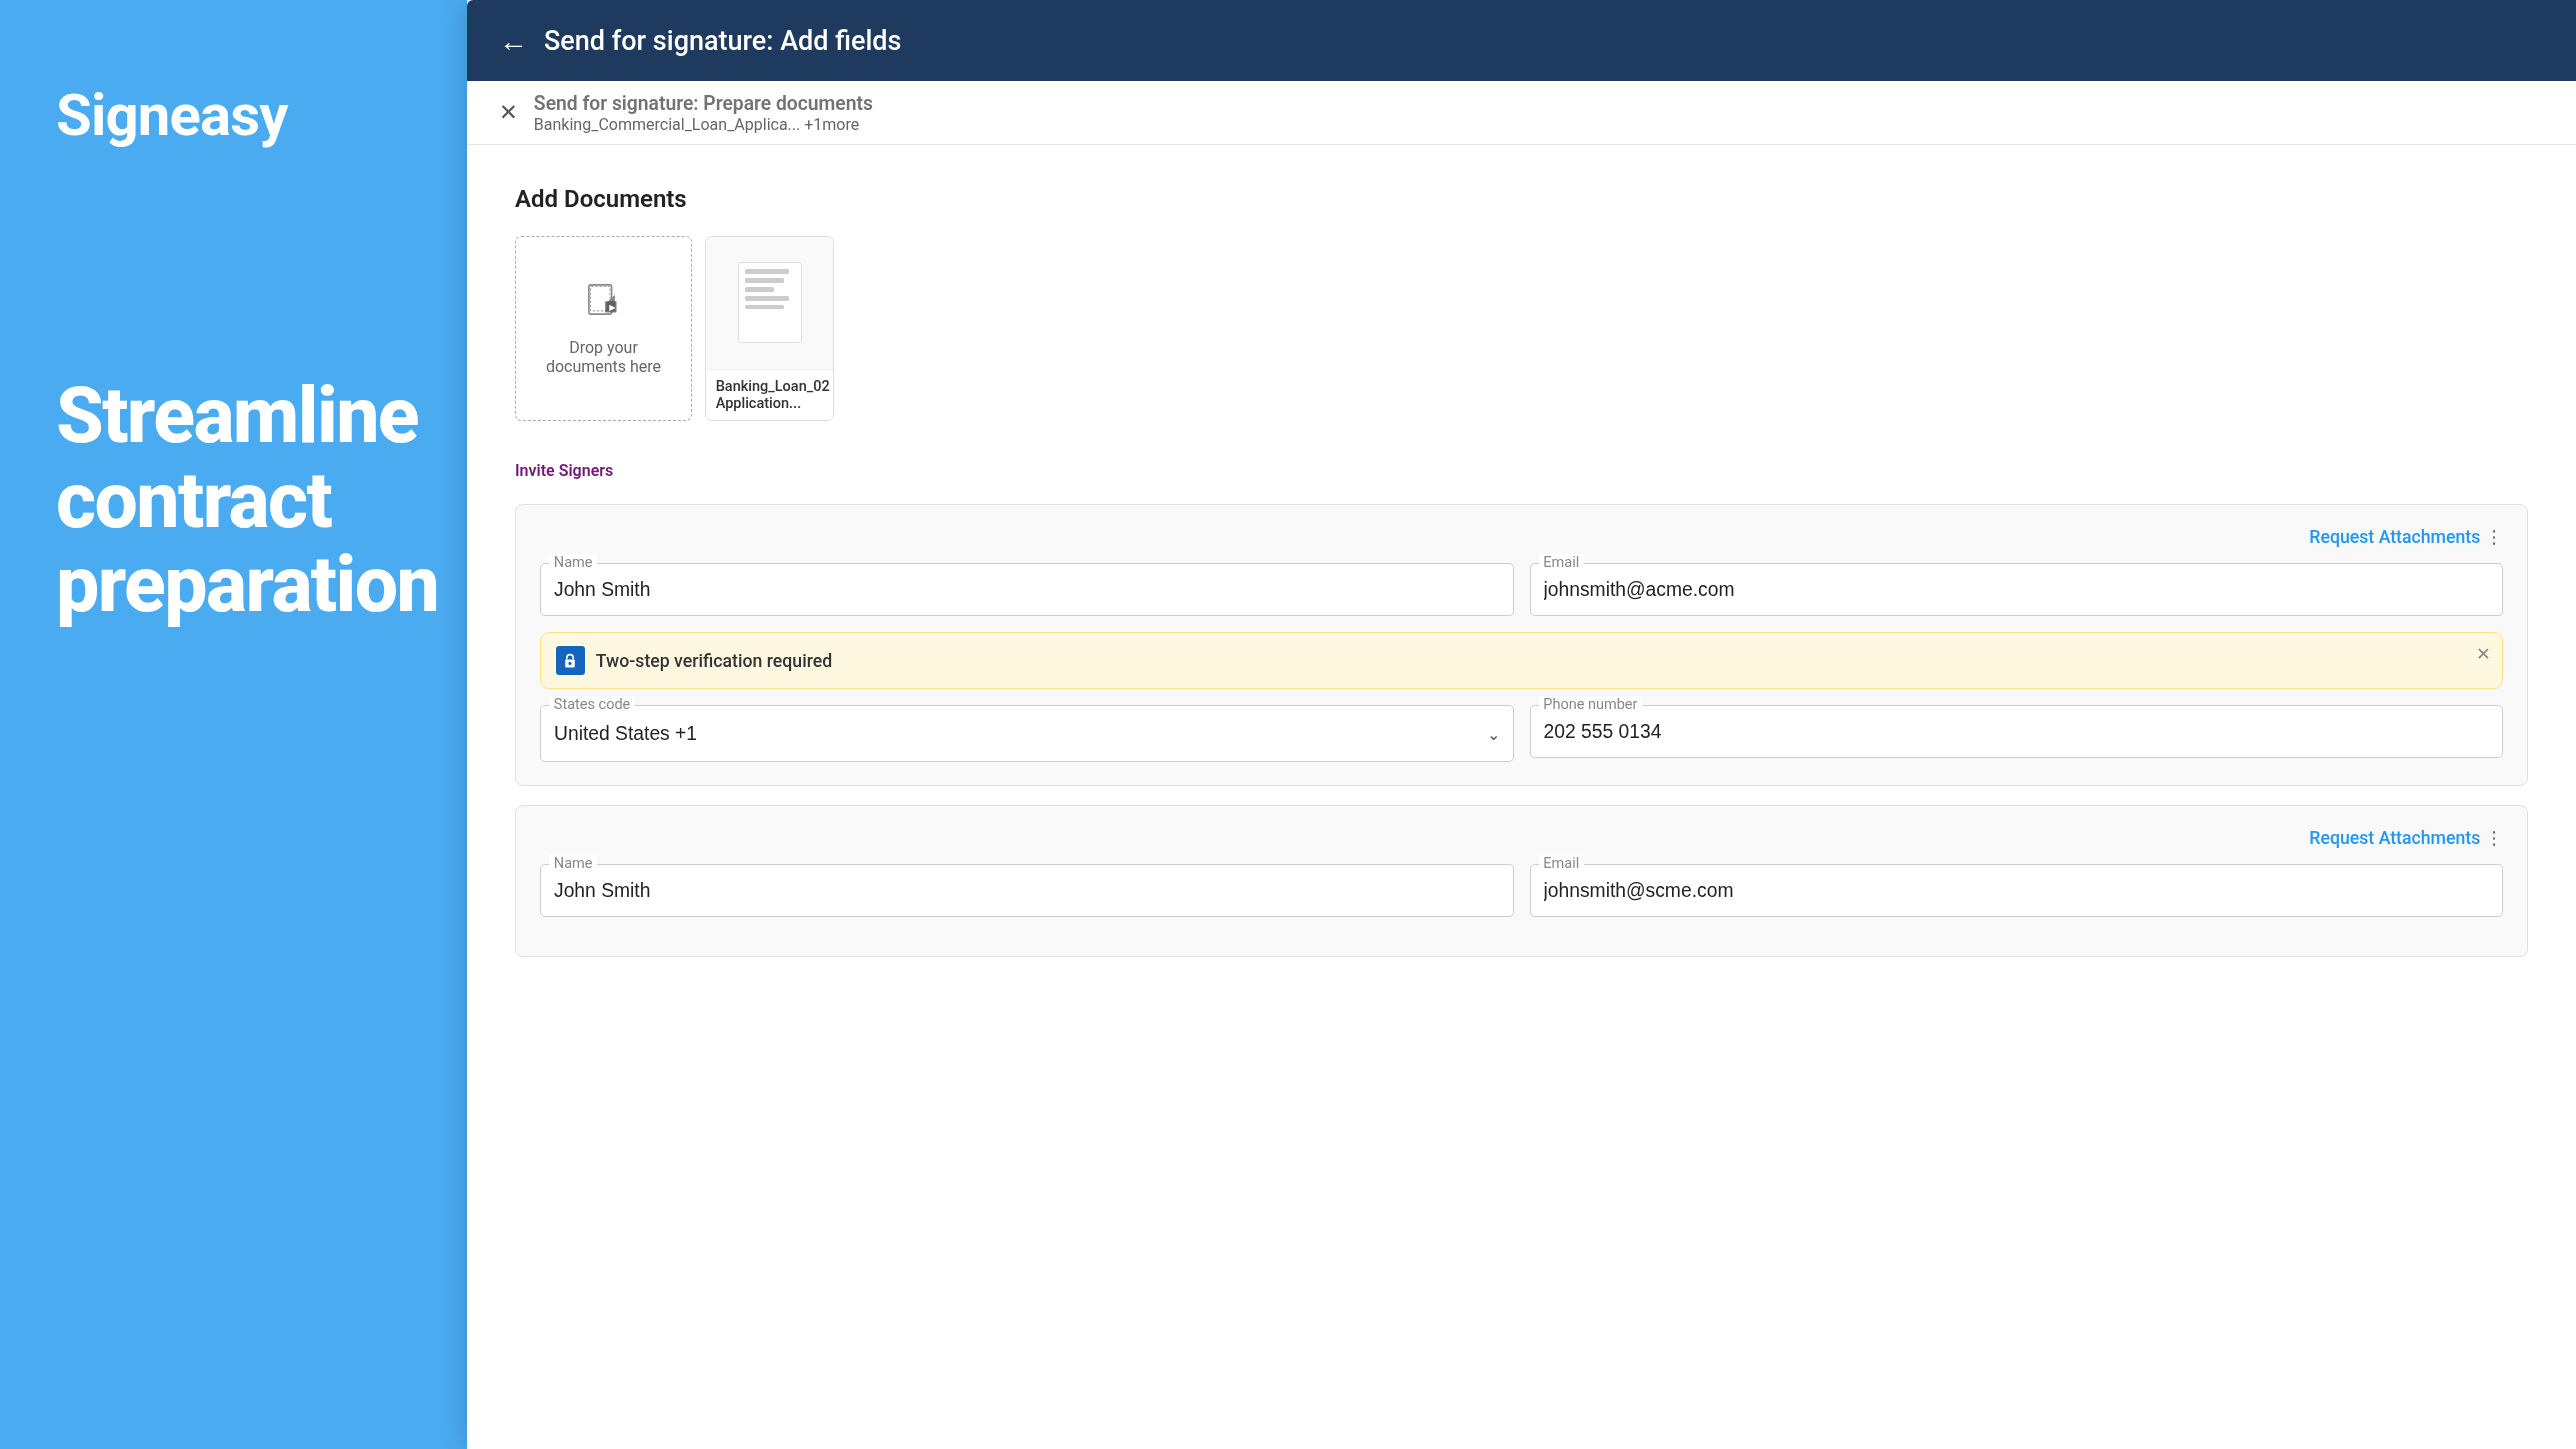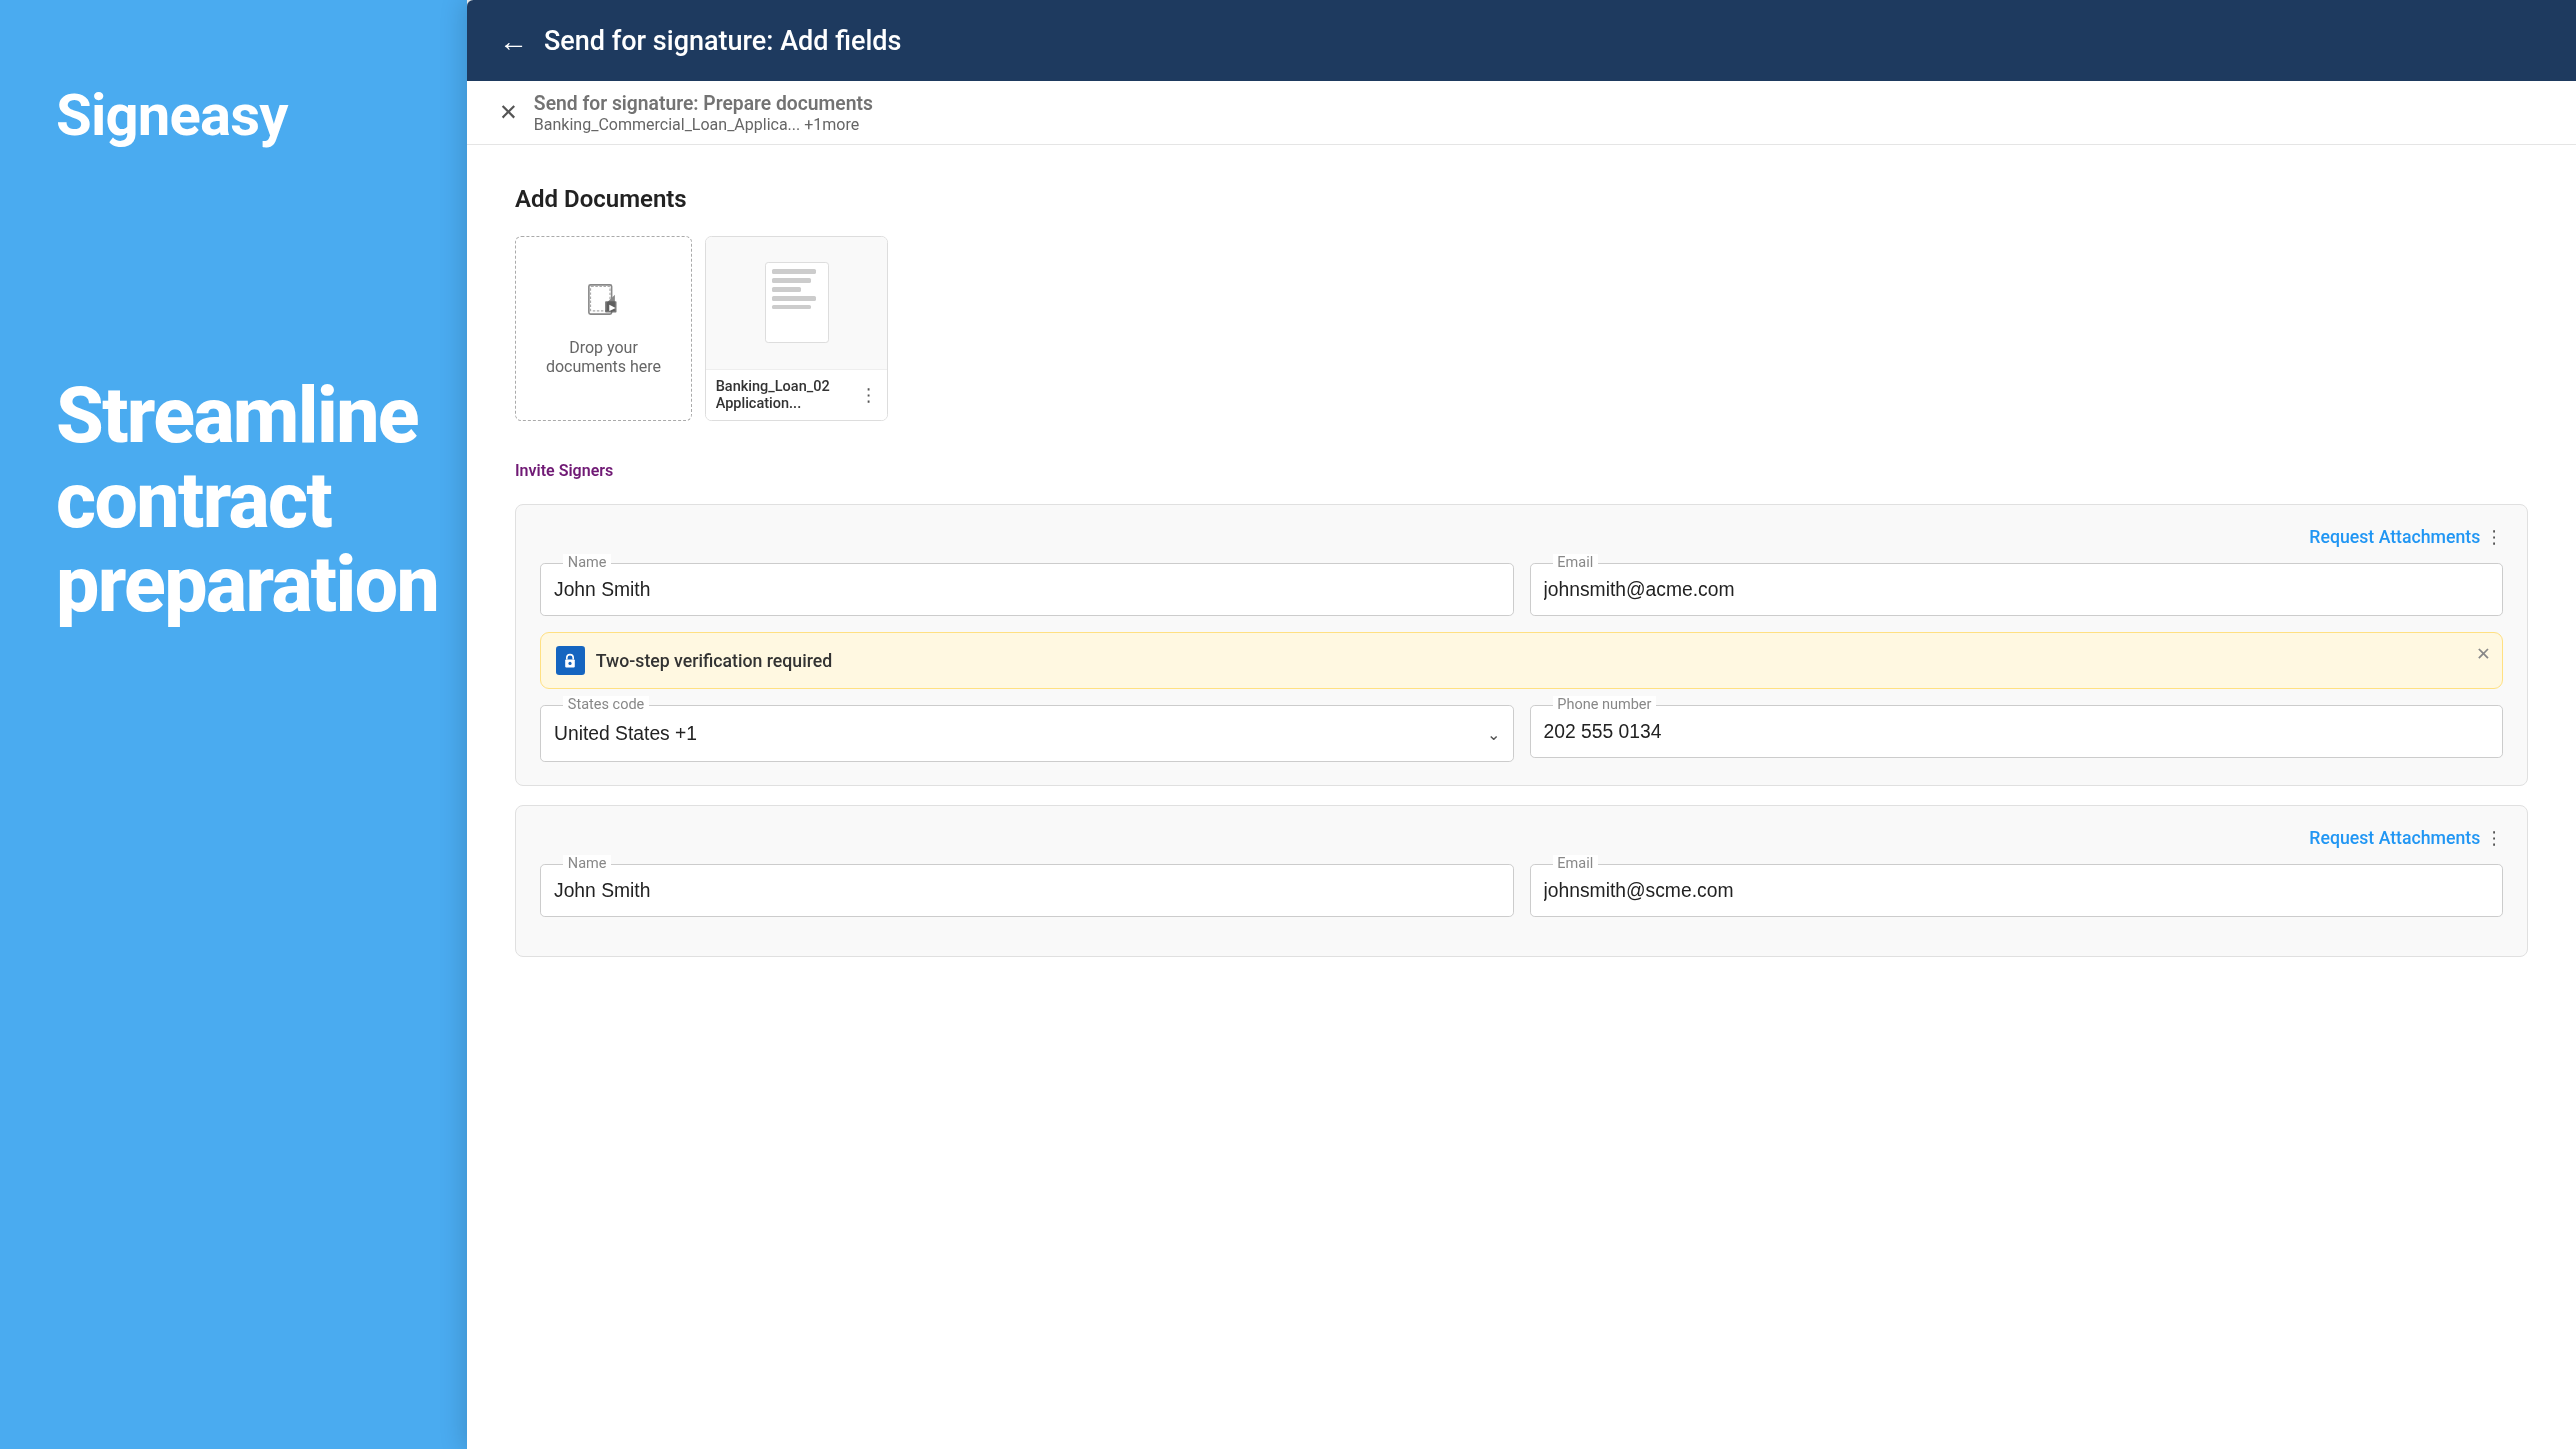--- a/index.html
+++ b/index.html
@@ -167,21 +167,21 @@
       padding: 16px;
     }
 
     .drop-zone-icon {
       font-size: 39px;
       color: #888;
       margin-bottom: 9.7px;
     }
 
     .doc-thumbnail {
-      width: 183px;
+      width: 129px;
       height: 185px;
       border: 0.8px solid #ddd;
       border-radius: 6.4px;
       display: flex;
       flex-direction: column;
       overflow: hidden;
       position: relative;
     }
 
     .doc-thumbnail-preview {
@@ -282,21 +282,21 @@
     }
 
     .field-group {
       flex: 1;
       position: relative;
     }
 
     .field-label {
       position: absolute;
       top: -8.9px;
-      left: 23px;
+      left: 9px;
       background: white;
       padding: 0 4.8px;
       font-size: 14.5px;
       color: #888;
     }
 
     .field-input {
       width: 100%;
       padding: 14.5px 13px;
       border: 0.8px solid #ccc;

